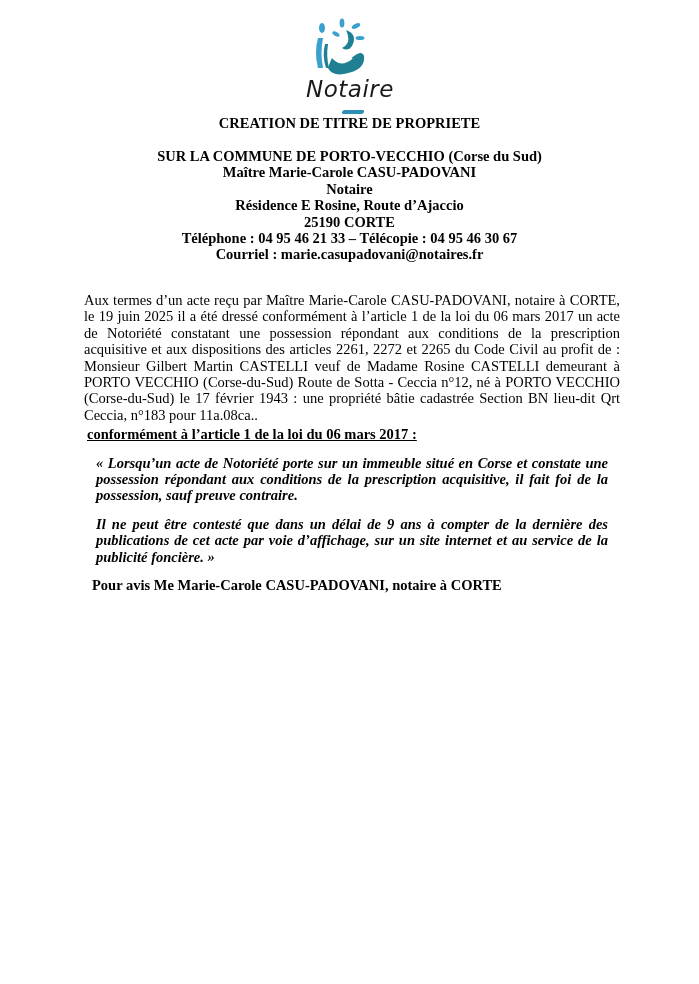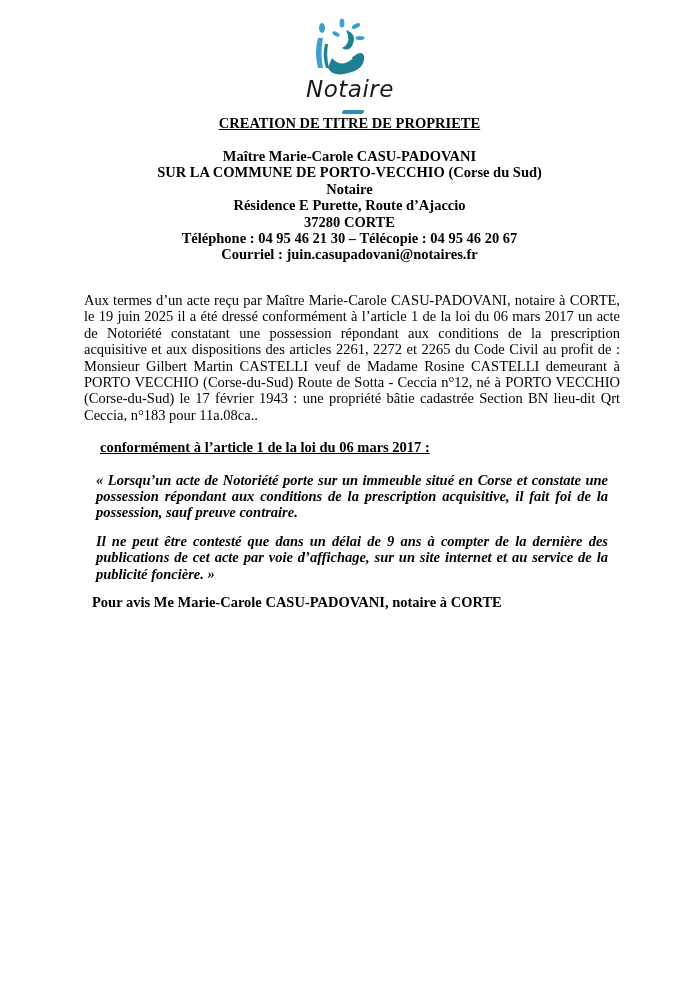--- a/index.html
+++ b/index.html
@@ -46,21 +46,20 @@
       transform: skewX(-20deg);
     }
     .title {
       position: absolute;
       top: 115px;
       left: 0;
       width: 699px;
       text-align: center;
       font-weight: bold;
       font-size: 14.5px;
-      text-decoration: underline;
     }
     .header-block {
       position: absolute;
       top: 148px;
       left: 0;
       width: 699px;
       text-align: center;
       font-weight: bold;
       font-size: 14.5px;
       line-height: 16.4px;
@@ -74,21 +73,21 @@
       font-size: 14.5px;
       line-height: 16.4px;
     }
     .para {
       text-align: justify;
       margin: 0;
     }
     .law-heading {
       font-weight: bold;
       text-decoration: underline;
-      margin: 16px;
+      margin: 3px;
     }
     .quote {
       font-weight: bold;
       font-style: italic;
       text-align: justify;
       margin: 12px;
     }
     .sign {
       font-weight: bold;
       margin: 8px;
@@ -114,27 +113,27 @@
     <path d="M36 40 Q44 50 58 38 Q66 32 68 38 Q70 52 48 56 Q36 58 32 50 Q34 44 36 40 Z" fill="#1f7f93"></path>
     <path d="M40 42 Q46 48 56 40" stroke="#ffffff" stroke-width="2" fill="none"></path>
   </svg>
   <div class="logo-text">Notaire</div>
   <div class="logo-dash"></div>
 </div>
 
 <div class="title">CREATION DE TITRE DE PROPRIETE</div>
 
 <div class="header-block">
+  <div>SUR LA COMMUNE DE PORTO-VECCHIO (Corse du Sud)</div>
   <div>Maître Marie-Carole CASU-PADOVANI</div>
-  <div>SUR LA COMMUNE DE PORTO-VECCHIO (Corse du Sud)</div>
   <div>Notaire</div>
-  <div>Résidence E Purette, Route d’Ajaccio</div>
-  <div>37280 CORTE</div>
-  <div>Téléphone : 04 95 46 21 30 – Télécopie : 04 95 46 20 67</div>
-  <div>Courriel : juin.casupadovani@notaires.fr</div>
+  <div>Résidence E Rosine, Route d’Ajaccio</div>
+  <div>25190 CORTE</div>
+  <div>Téléphone : 04 95 46 21 33 – Télécopie : 04 95 46 30 67</div>
+  <div>Courriel : marie.casupadovani@notaires.fr</div>
 </div>
 
 <div class="body-block">
   <p class="para">Aux termes d’un acte reçu par Maître Marie-Carole CASU-PADOVANI, notaire à CORTE, le 19 juin 2025 il a été dressé conformément à l’article 1 de la loi du 06 mars 2017 un acte de Notoriété constatant une possession répondant aux conditions de la prescription acquisitive et aux dispositions des articles 2261, 2272 et 2265 du Code Civil au profit de : Monsieur Gilbert Martin CASTELLI veuf de Madame Rosine CASTELLI demeurant à PORTO VECCHIO (Corse-du-Sud) Route de Sotta - Ceccia n°12, né à PORTO VECCHIO (Corse-du-Sud) le  17 février 1943 : une propriété bâtie cadastrée Section BN lieu-dit Qrt Ceccia, n°183 pour 11a.08ca..</p>
   <p class="law-heading">conformément à l’article 1 de la loi du 06 mars 2017 :</p>
   <p class="quote">« Lorsqu’un acte de Notoriété porte sur un immeuble situé en Corse et constate une possession répondant aux conditions de la prescription acquisitive, il fait foi de la possession, sauf preuve contraire.</p>
   <p class="quote">Il ne peut être contesté que dans un délai de 9 ans à compter de la dernière des publications de cet acte par voie d’affichage, sur un site internet et au service de la publicité foncière. »</p>
   <p class="sign">Pour avis Me Marie-Carole CASU-PADOVANI, notaire à CORTE</p>
 </div>
 

